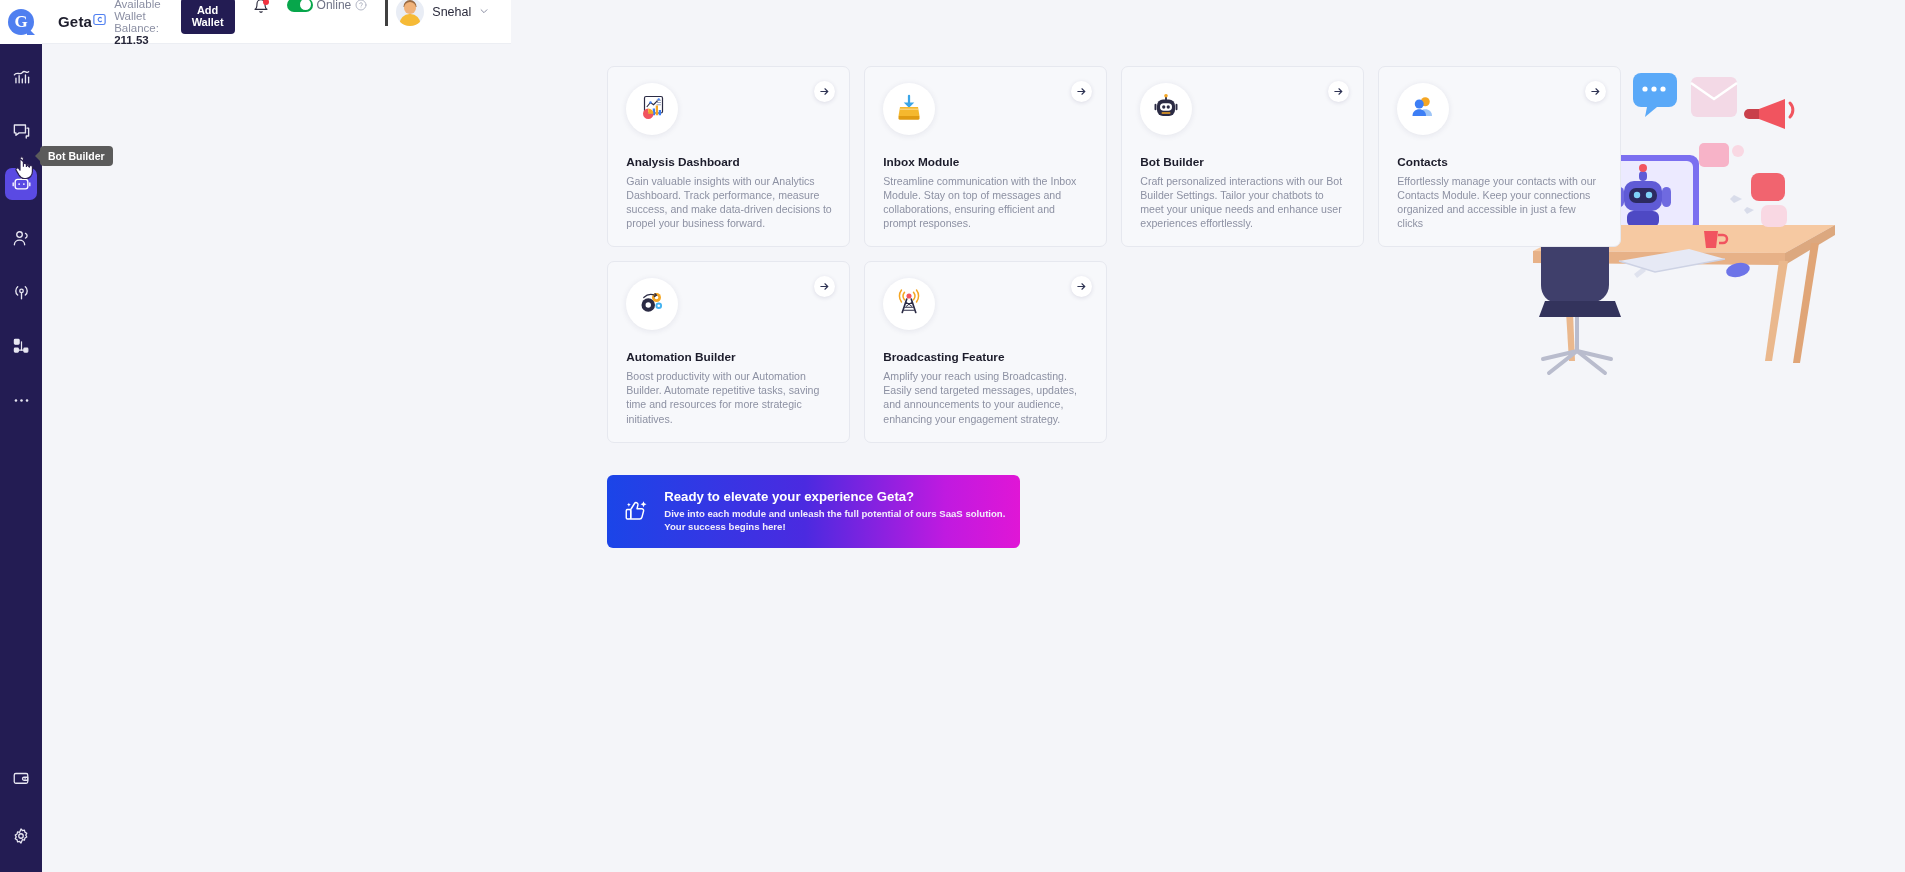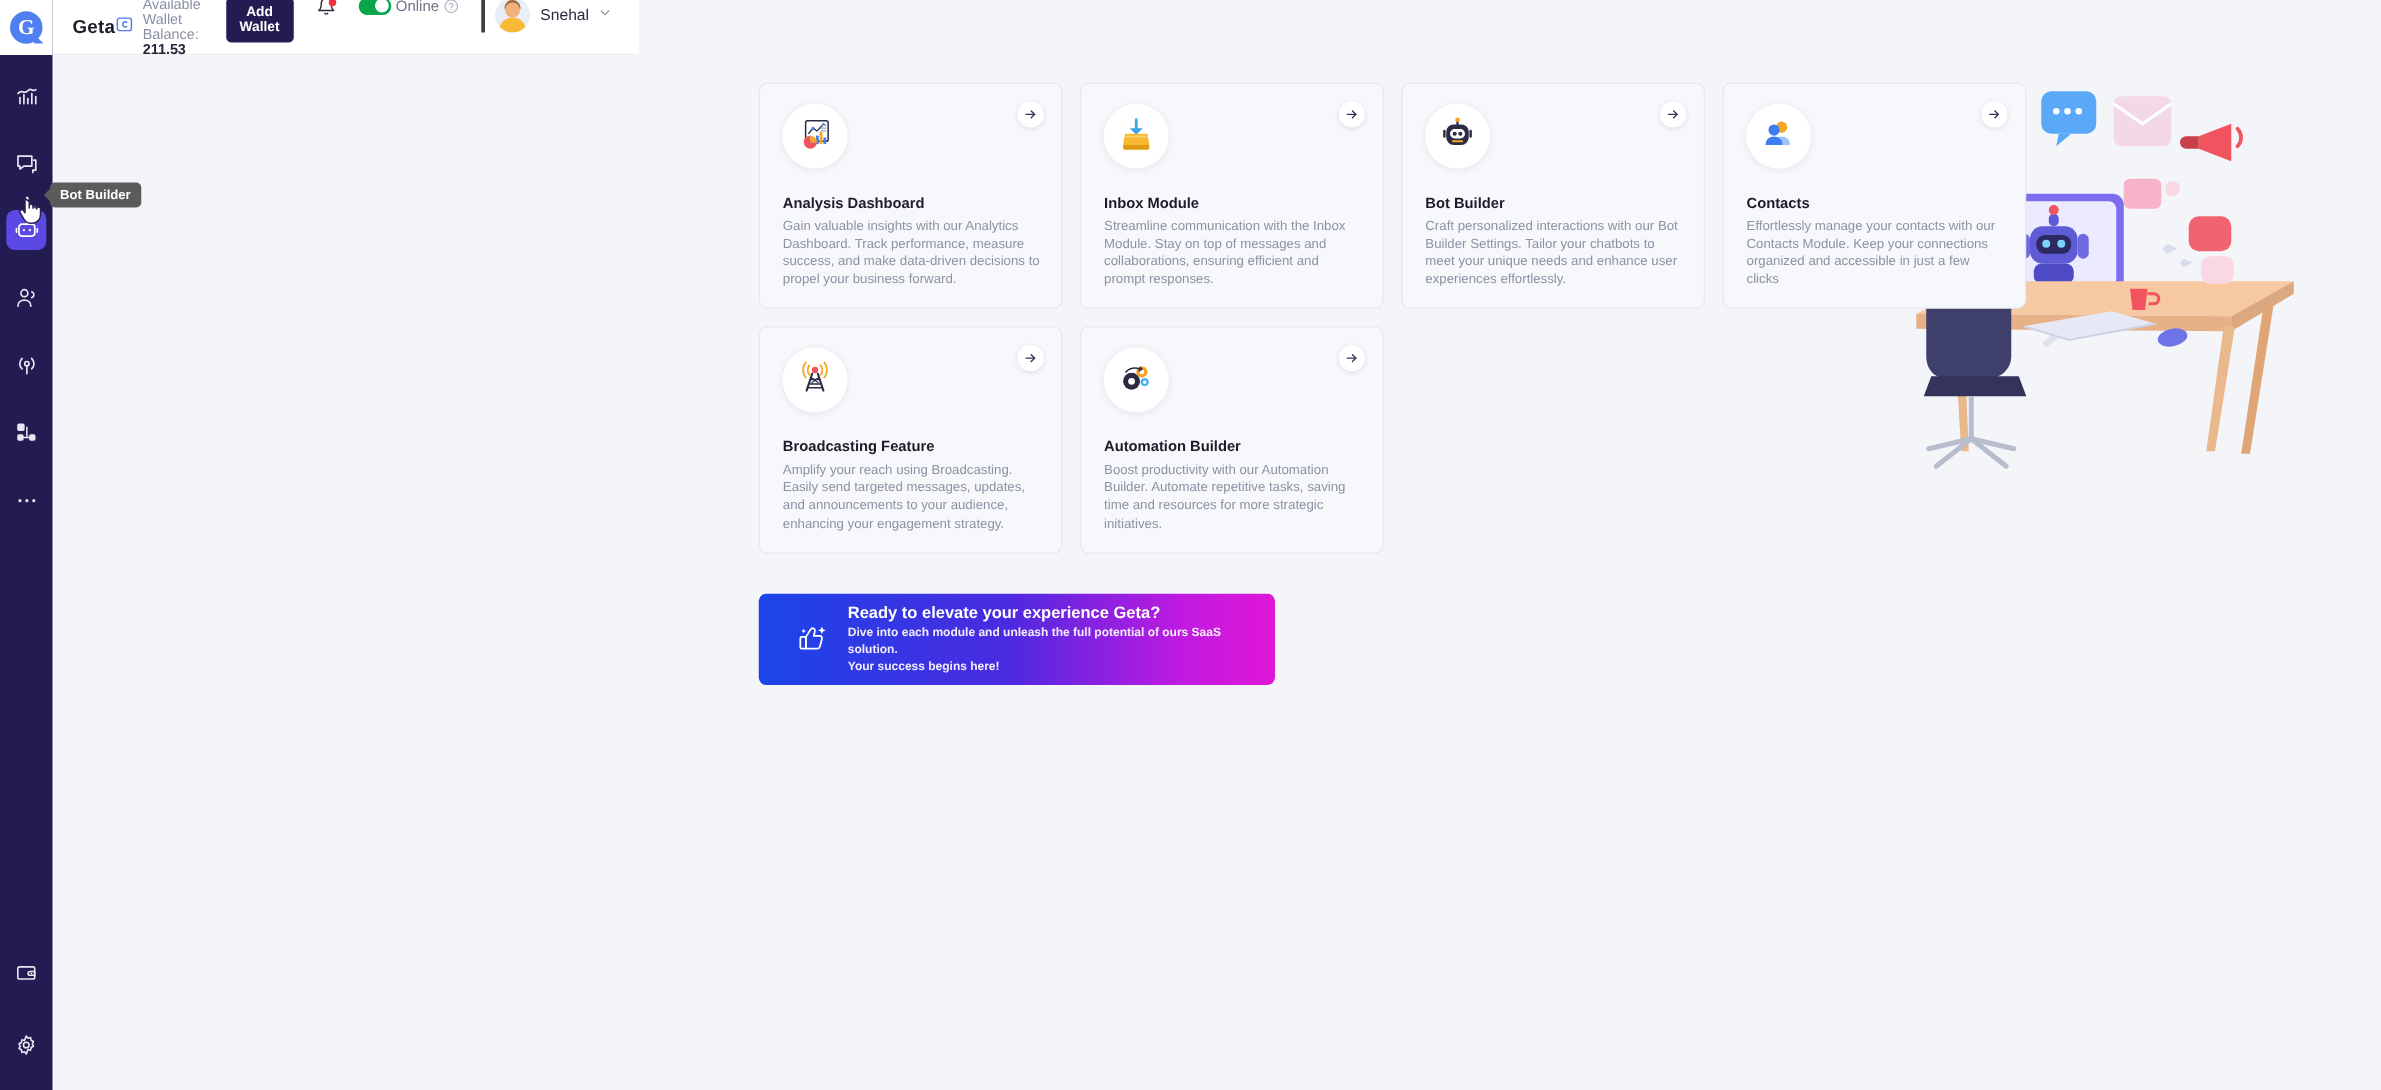--- a/index.html
+++ b/index.html
@@ -170,21 +170,21 @@
   .card-title { font-size: 11.8px; font-weight: 700; color: #1c1c2b; margin-bottom: 5px; }
   .card-desc { font-size: 10.6px; line-height: 1.33; color: #8d91a3; }
 
   
   .banner {
     margin: 32px 0 0 96px;
     width: 413px; height: 73px;
     border-radius: 6px;
     background: linear-gradient(90deg, #1b45e8 0%, #4b2ae0 48%, #c01ae0 82%, #e016d6 100%);
     display: flex; align-items: center;
-    padding: 0 28px;
+    padding: 0 14px;
     gap: 13px;
     position: relative; z-index: 5;
   }
   .banner-icon { width: 30px; height: 30px; flex: 0 0 30px; display:flex; align-items:center; justify-content:center;}
   .banner-title { color: #fff; font-size: 13.2px; font-weight: 700; margin-bottom: 3px; }
   .banner-sub { color: #f2ecfb; font-size: 9.6px; line-height: 1.42; font-weight: 600; }
 
   
   .hero {
     position: absolute;
@@ -572,43 +572,20 @@
                   <path d="M6 32c0-6 4-9 9-9s9 3 9 9z" fill="#3d7ef5"></path>
                 </svg>
               </span>
             </div>
             <div class="card-title">Contacts</div>
             <div class="card-desc">Effortlessly manage your contacts with our Contacts Module. Keep your connections organized and accessible in just a few clicks</div>
           </div>
         </div>
 
         <div class="card-row">
-
-          <div class="card w2">
-            <div class="card-arrow">
-              <svg width="11" height="11" viewBox="0 0 24 24" fill="none" stroke="#2e3353" stroke-width="2.4" stroke-linecap="round" stroke-linejoin="round">
-                <line x1="4" y1="12" x2="19" y2="12"></line>
-                  <polyline points="13 6 19 12 13 18"></polyline>
-              </svg>
-            </div>
-            <div class="card-icon-circle">
-              <span>
-                <svg width="30" height="30" viewBox="0 0 40 40">
-                  <circle cx="20" cy="12" r="3.4" fill="#f1545f"></circle>
-                  <path d="M14 7a8 8 0 0 0 0 10M26 7a8 8 0 0 1 0 10" fill="none" stroke="#f5a623" stroke-width="2" stroke-linecap="round"></path>
-                  <path d="M10 4a13 13 0 0 0 0 16M30 4a13 13 0 0 1 0 16" fill="none" stroke="#f5a623" stroke-width="2" stroke-linecap="round"></path>
-                  <path d="M17 16L11 34M23 16l6 18" stroke="#2b2b44" stroke-width="2.2" stroke-linecap="round"></path>
-                  <path d="M15.4 22h9.2M14 27h12M12.6 31h14.8" stroke="#2b2b44" stroke-width="1.6"></path>
-                  <path d="M16 20l8 6M24 20l-8 6" stroke="#2b2b44" stroke-width="1.3"></path>
-                </svg>
-              </span>
-            </div>
-            <div class="card-title">Broadcasting Feature</div>
-            <div class="card-desc">Amplify your reach using Broadcasting. Easily send targeted messages, updates, and announcements to your audience, enhancing your engagement strategy.</div>
-          </div>
 
           <div class="card w2">
             <div class="card-arrow">
               <svg width="11" height="11" viewBox="0 0 24 24" fill="none" stroke="#2e3353" stroke-width="2.4" stroke-linecap="round" stroke-linejoin="round">
                 <line x1="4" y1="12" x2="19" y2="12"></line>
                   <polyline points="13 6 19 12 13 18"></polyline>
               </svg>
             </div>
             <div class="card-icon-circle">
               <span>
@@ -626,20 +603,43 @@
                   </g>
                   <circle cx="29" cy="25" r="1.8" fill="#fff"></circle>
                   <path d="M9 14c4-4 10-5 15-3" fill="none" stroke="#2b2b44" stroke-width="1.6" stroke-linecap="round"></path>
                   <path d="M24 9l2 2-3 2" fill="none" stroke="#2b2b44" stroke-width="1.6" stroke-linecap="round" stroke-linejoin="round"></path>
                 </svg>
               </span>
             </div>
             <div class="card-title">Automation Builder</div>
             <div class="card-desc">Boost productivity with our Automation Builder. Automate repetitive tasks, saving time and resources for more strategic initiatives.</div>
           </div>
+
+          <div class="card w2">
+            <div class="card-arrow">
+              <svg width="11" height="11" viewBox="0 0 24 24" fill="none" stroke="#2e3353" stroke-width="2.4" stroke-linecap="round" stroke-linejoin="round">
+                <line x1="4" y1="12" x2="19" y2="12"></line>
+                  <polyline points="13 6 19 12 13 18"></polyline>
+              </svg>
+            </div>
+            <div class="card-icon-circle">
+              <span>
+                <svg width="30" height="30" viewBox="0 0 40 40">
+                  <circle cx="20" cy="12" r="3.4" fill="#f1545f"></circle>
+                  <path d="M14 7a8 8 0 0 0 0 10M26 7a8 8 0 0 1 0 10" fill="none" stroke="#f5a623" stroke-width="2" stroke-linecap="round"></path>
+                  <path d="M10 4a13 13 0 0 0 0 16M30 4a13 13 0 0 1 0 16" fill="none" stroke="#f5a623" stroke-width="2" stroke-linecap="round"></path>
+                  <path d="M17 16L11 34M23 16l6 18" stroke="#2b2b44" stroke-width="2.2" stroke-linecap="round"></path>
+                  <path d="M15.4 22h9.2M14 27h12M12.6 31h14.8" stroke="#2b2b44" stroke-width="1.6"></path>
+                  <path d="M16 20l8 6M24 20l-8 6" stroke="#2b2b44" stroke-width="1.3"></path>
+                </svg>
+              </span>
+            </div>
+            <div class="card-title">Broadcasting Feature</div>
+            <div class="card-desc">Amplify your reach using Broadcasting. Easily send targeted messages, updates, and announcements to your audience, enhancing your engagement strategy.</div>
+          </div>
         </div>
       </div>
 
       <div class="banner">
         <div class="banner-icon">
           <svg width="30" height="30" viewBox="0 0 40 40" fill="none" stroke="#ffffff" stroke-width="1.9" stroke-linecap="round" stroke-linejoin="round">
             <path d="M13 18l5-8a2.5 2.5 0 0 1 4.6 1.6L21.4 17h6.4a2.4 2.4 0 0 1 2.3 3l-2.2 8.4a3 3 0 0 1-2.9 2.2H13z"></path>
             <rect x="7" y="18" width="6" height="12.6" rx="1.6"></rect>
             <path d="M30 7l1.2 2.8L34 11l-2.8 1.2L30 15l-1.2-2.8L26 11l2.8-1.2z" fill="#ffffff" stroke="none"></path>
             <path d="M10.5 9l.8 1.8 1.8.8-1.8.8-.8 1.8-.8-1.8L8 11.6l1.7-.8z" fill="#ffffff" stroke="none"></path>

